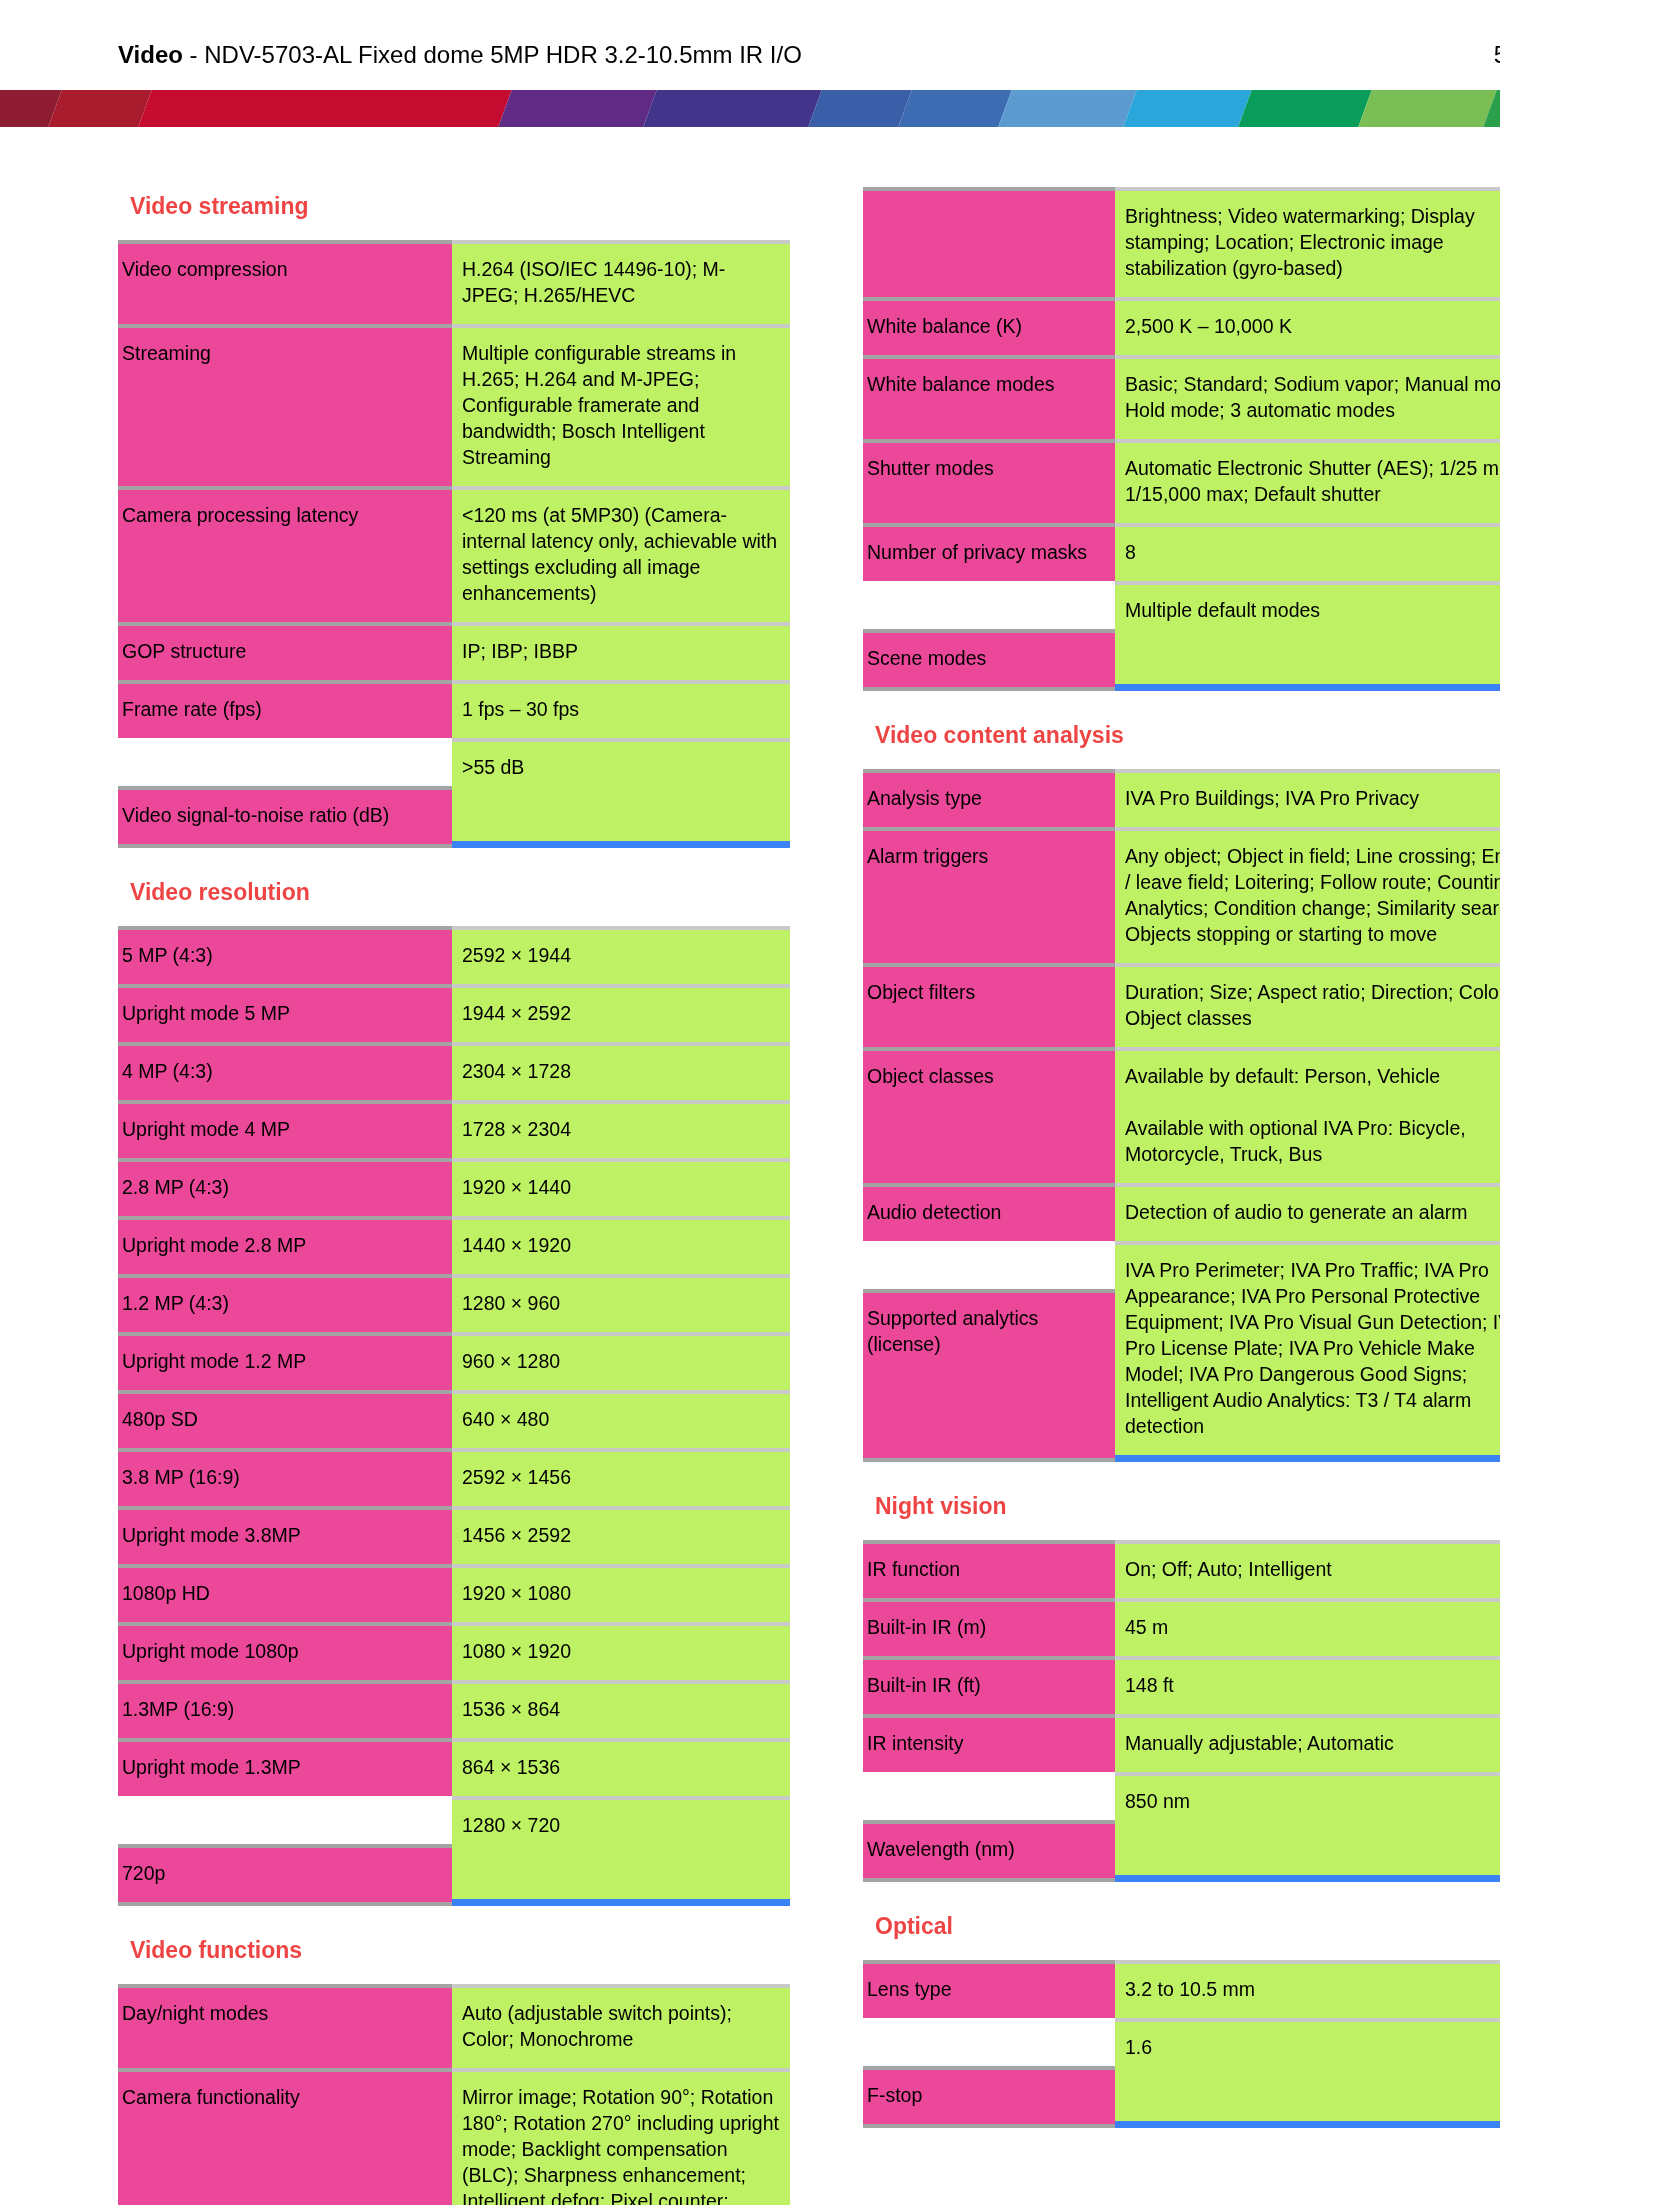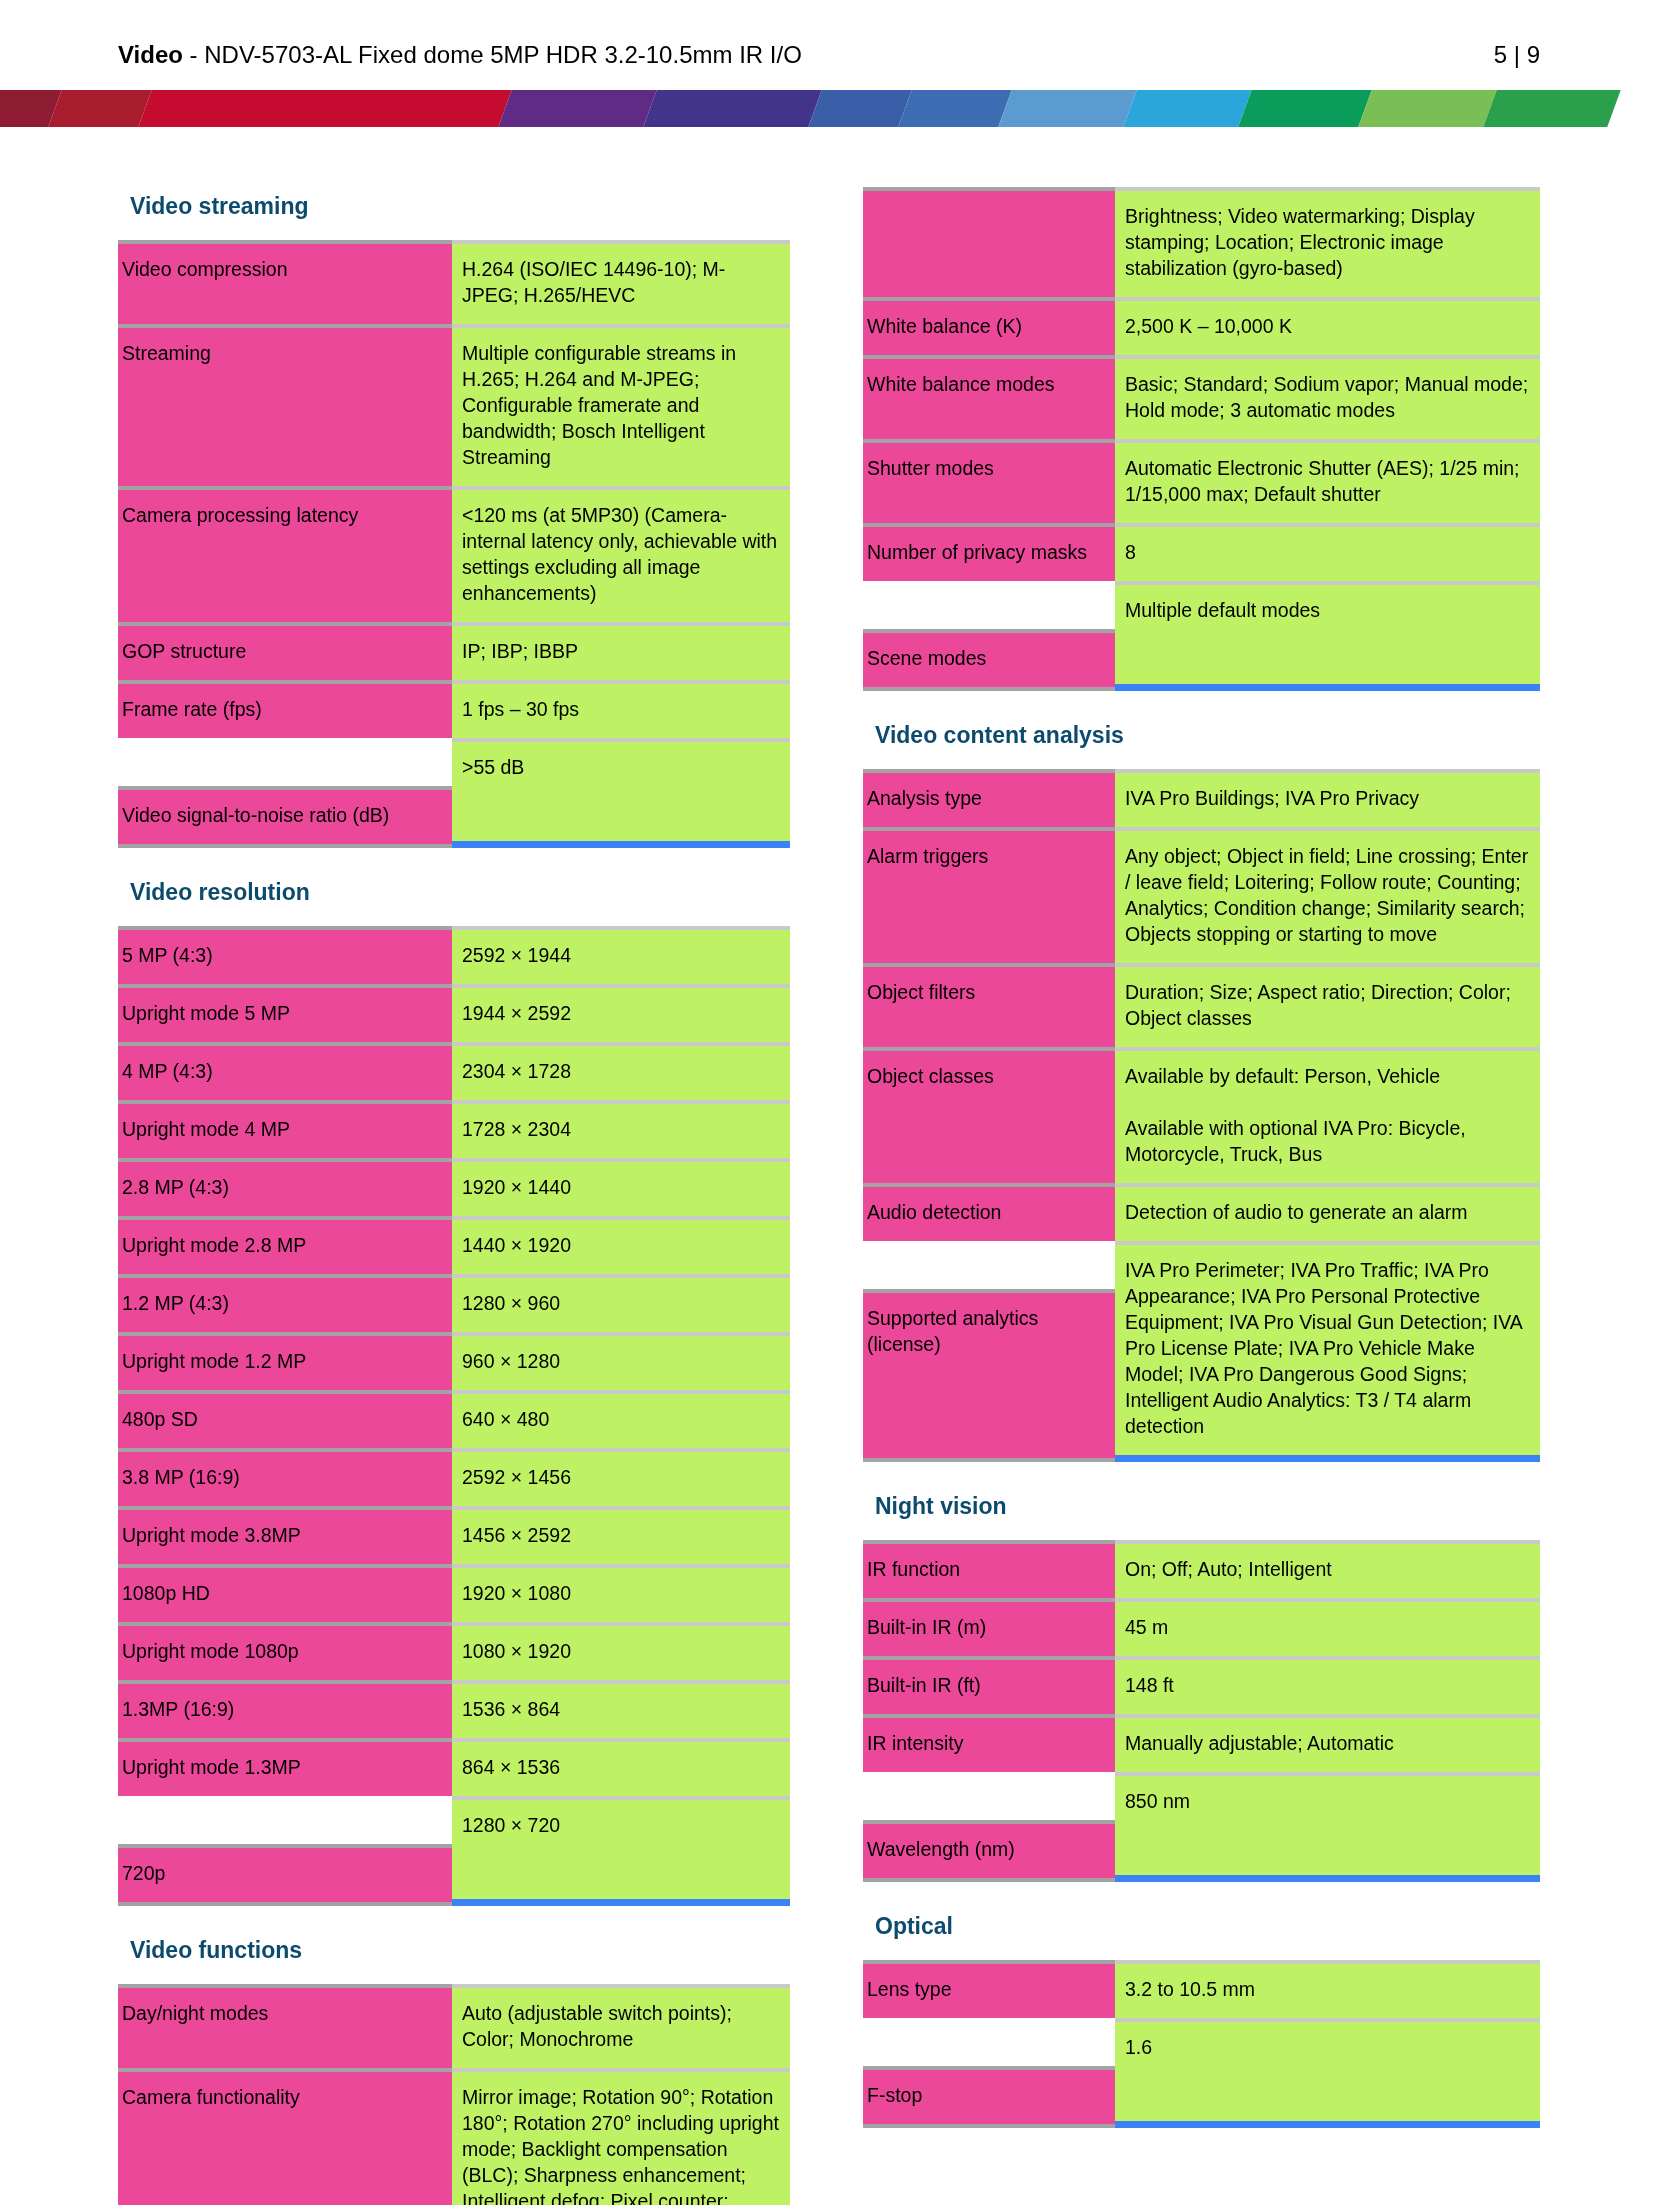--- a/index.html
+++ b/index.html
@@ -1,37 +1,37 @@
 <!DOCTYPE html>
 <html lang="en"><head>
 <meta charset="utf-8">
 <style>
   html,body{margin:0;padding:0;background:#fff;}
   .page{
-    position:relative;width:1654px;height:2205px;background:#ffffff;overflow:hidden;
+    position:relative;width:1500px;height:2205px;background:#ffffff;overflow:hidden;
     font-family:"Liberation Sans","DejaVu Sans",sans-serif;color:#000;
   }
   
   .doc-header{
     position:absolute;left:118px;top:40px;width:1422px;
     display:flex;justify-content:space-between;align-items:baseline;
     font-size:24px;line-height:30px;
   }
   .doc-title b{font-weight:bold;}
   .page-number{font-size:24px;}
   
   .colorbar{position:absolute;left:0;top:90px;width:1654px;height:37px;overflow:hidden;}
   .colorbar-inner{display:flex;height:100%;margin:0 -40px;transform:skewX(-20deg);}
   .colorbar-inner .seg{height:100%;flex:0 0 auto;}
   
   .col{position:absolute;font-size:19.5px;line-height:26px;}
   #col-left{left:118px;top:192px;width:672px;--labelw:334px;}
   #col-right{left:863px;top:187px;width:677px;--labelw:252px;}
   .section-title{
-    font-size:23px;line-height:28px;font-weight:bold;color:#0c4a6e;
+    font-size:23px;line-height:28px;font-weight:bold;color:#ef4444;
     margin:30px 0 20px 12px;
   }
   .section:first-child .section-title{margin-top:0;}
   .spec-row{display:grid;grid-template-columns:var(--labelw) 1fr;}
   .spec-label{
     background:#ec4899;border-top:4px solid #a3a3a3;
     padding:12px 20px 16px 4px;
     overflow:hidden;
   }
   .spec-value{

